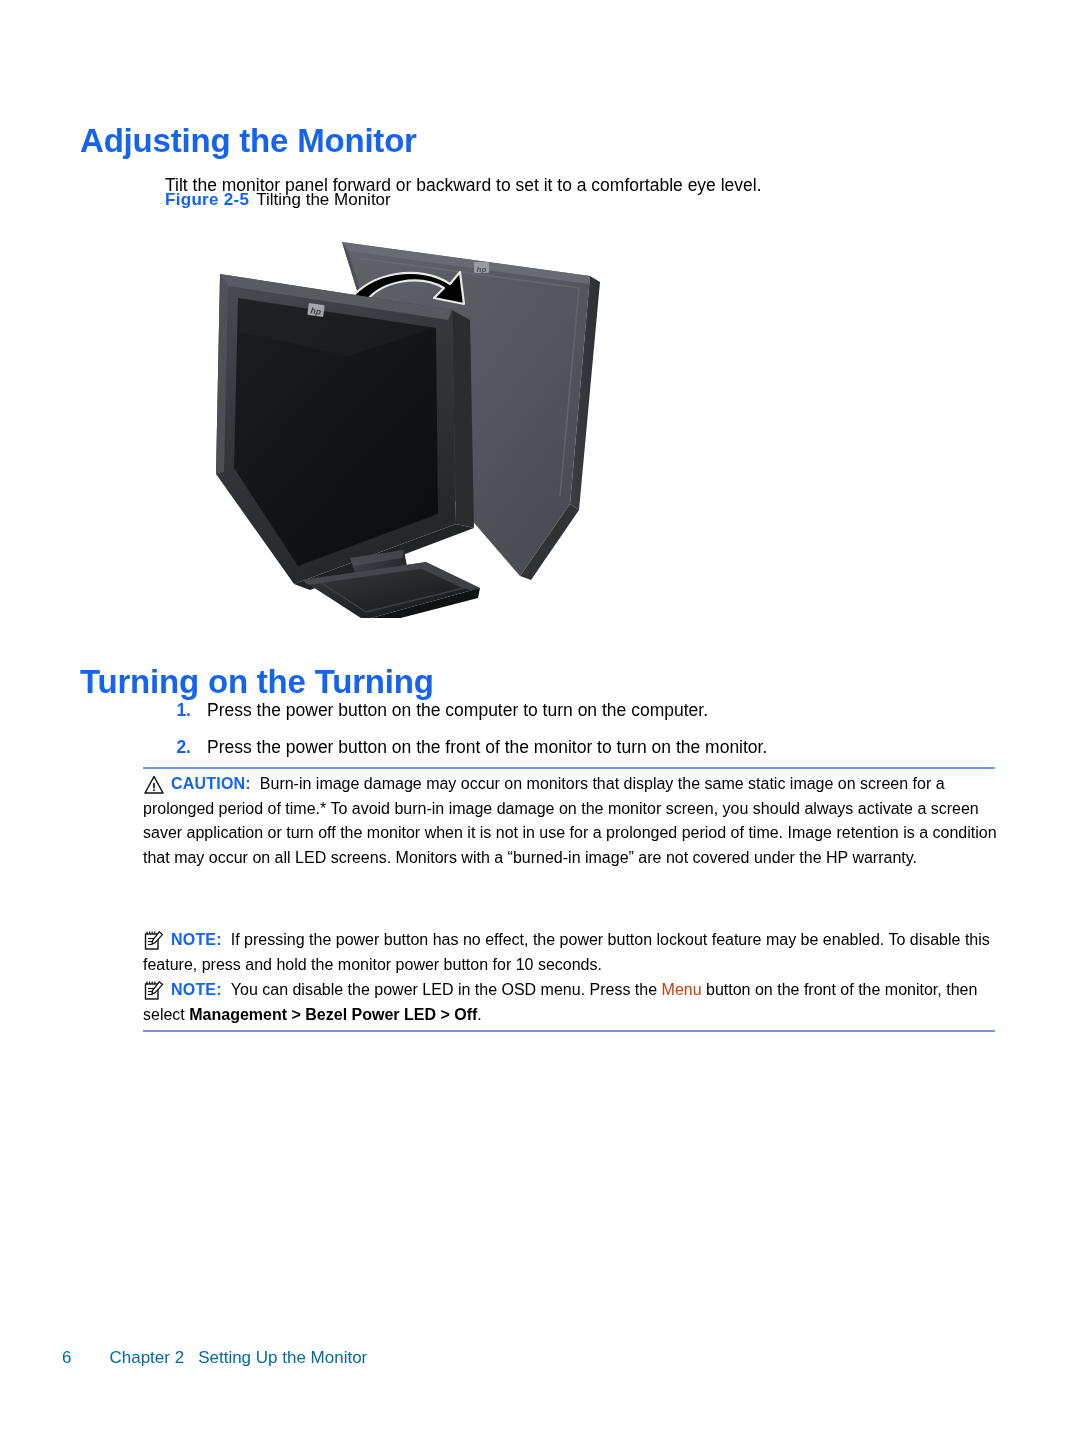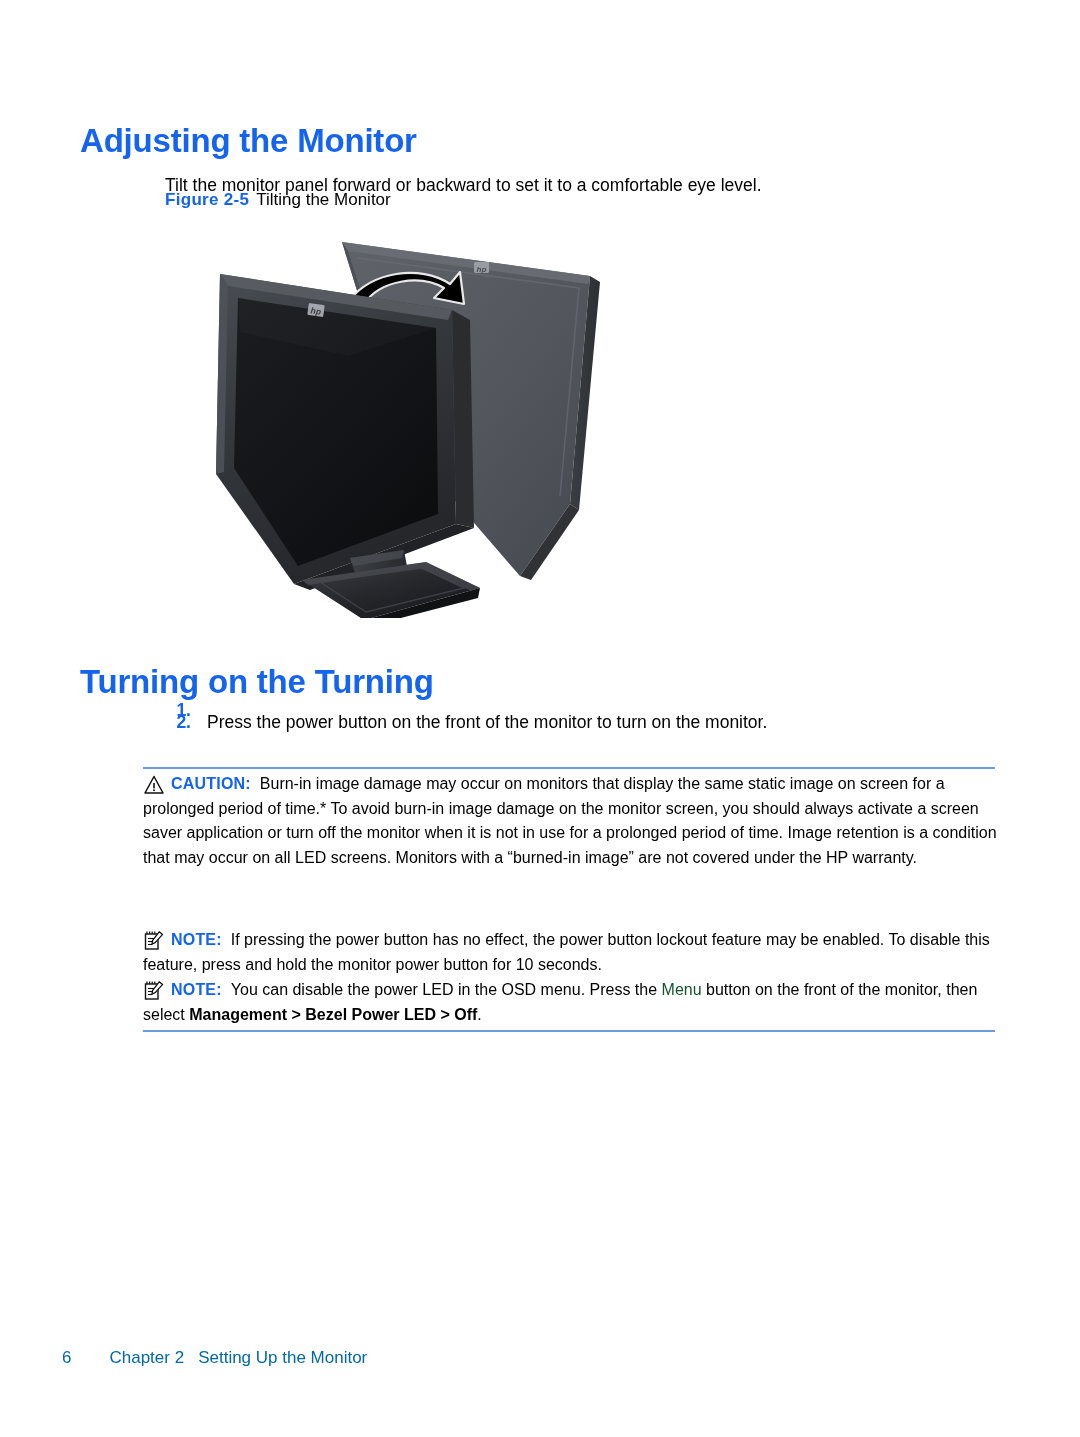--- a/index.html
+++ b/index.html
@@ -144,21 +144,21 @@
   #note-block-2  { top: 978px; }
 
   #footnote {
     position: absolute;
     left: 165px;
     top: 893px;
     font-size: 17.5px;
     line-height: 25px;
   }
 
-  .menu-link { color: #14532d; }
+  .menu-link { color: #c2410c; }
   .bold { font-weight: bold; text-align: right; }
 
   
   #page-footer {
     position: absolute;
     left: 62px;
     top: 1348px;
     font-size: 17px;
     color: #0369a1;
     white-space: nowrap;
@@ -269,21 +269,21 @@
 
         <path d="M122 354 L224 340 L266 360 L168 384 Z" fill="none" stroke="#44474c" stroke-width="1.4" opacity="0.8"></path>
       </g>
     </svg>
   </div>
 
   <h1 class="h1" id="heading-turning">Turning on the Turning</h1>
 
   <div class="olist">
     <div class="li">
-      <span class="num">1.</span>
+      <span class="num">1.</span><span>Press the power button on the computer to turn on the computer.</span>
     </div>
     <div class="li">
       <span class="num">2.</span><span>Press the power button on the front of the monitor to turn on the monitor.</span>
     </div>
   </div>
 
   <div class="rule" id="rule-top"></div>
 
   <div class="admon" id="caution-block">
     <span class="icon-slot">

